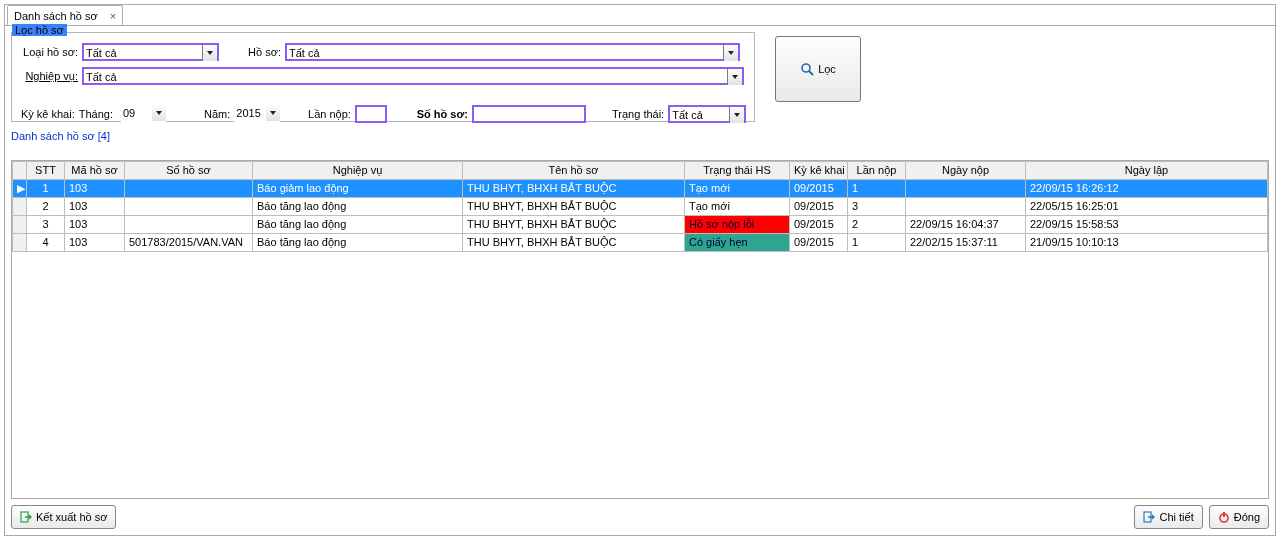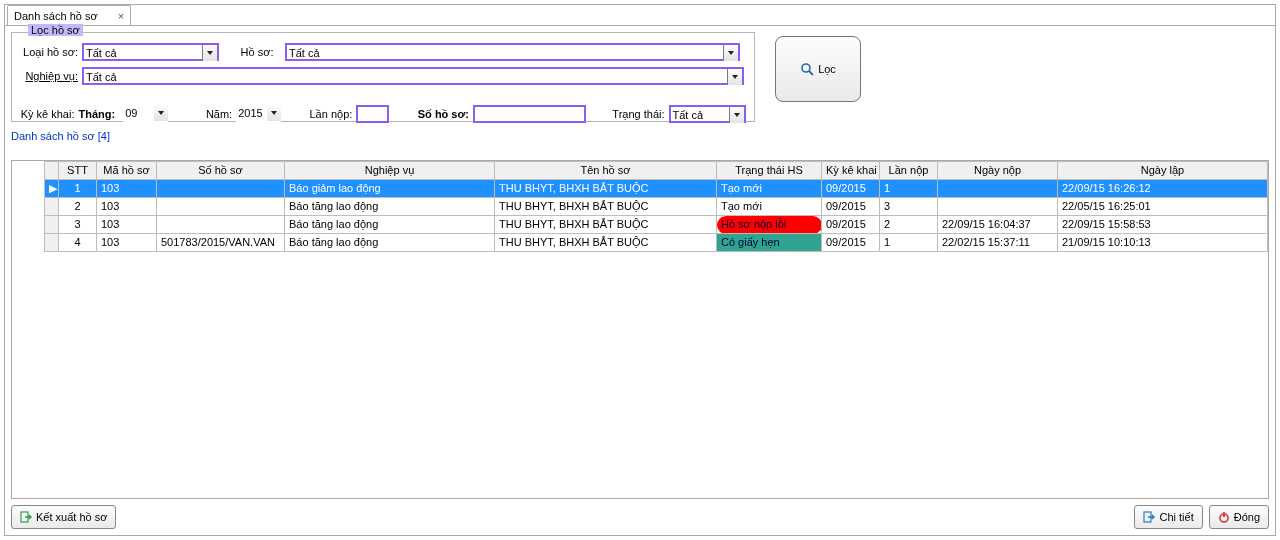--- a/index.html
+++ b/index.html
@@ -22,21 +22,21 @@
 .tabrow {
   display: flex;
   align-items: flex-end;
   height: 20px;
   border-bottom: 1px solid #aaa;
   background: #fff;
 }
 .tab {
   display: flex;
   align-items: center;
-  gap: 20px;
+  gap: 12px;
   height: 19px;
   padding: 0 6px;
   border: 1px solid #aaa;
   border-bottom: none;
   border-radius: 2px 2px 0 0;
   background: #fff;
   margin-left: 2px;
 }
 .tab .x {
   font-family: Arial;
@@ -46,38 +46,38 @@
 
 .groupbox {
   margin: 6px 6px 8px 6px;
   border: 1px solid #b5b5b5;
   padding: 10px 8px 8px 8px;
   position: relative;
 }
 .groupbox-title {
   position: absolute;
   top: -9px;
-  left: 16px;
-  background: #c4b5fd;
+  left: 0;
+  background: #3b82f6;
   padding: 0 3px;
 }
 .row {
   display: flex;
   align-items: center;
   margin-bottom: 6px;
 }
 .lbl {
   text-align: right;
   padding-right: 4px;
 }
 .lbl-loai { width: 58px; }
-.lbl-hoso { width: 48px; margin-left: 14px; text-align: center; }
+.lbl-hoso { width: 48px; margin-left: 14px; }
 .lbl-nv { width: 58px; text-decoration: underline; }
 .lbl-kykk { width: 58px; }
-.lbl-thang { width: 40px; font-weight: bold; }
+.lbl-thang { width: 40px; }
 .lbl-nam { width: 38px; margin-left: 28px; }
 .lbl-lannop { width: 52px; margin-left: 22px; }
 .lbl-sohs { width: 62px; margin-left: 22px; font-weight: bold; }
 .lbl-tt { width: 60px; margin-left: 22px; }
 .combo, .txt {
   border: 2px solid #8b5cf6;
   background: #fff;
   height: 18px;
   line-height: 16px;
   padding: 0 2px;
@@ -107,40 +107,39 @@
 .w662 { width: 662px; }
 .w50 { width: 48px; }
 .w34 { width: 34px; }
 .w120 { width: 120px; }
 .w82 { width: 82px; }
 .btn-loc {
   width: 84px;
   height: 64px;
   margin-left: 14px;
   border: 1px solid #777;
-  border-radius: 8px;
+  border-radius: 3px;
   background: linear-gradient(#fdfdfd,#e9e9e9);
   display: flex;
   align-items: center;
   justify-content: center;
   gap:4px;
 }
 
 .subtitle {
   color: #0033cc;
   padding-left: 6px;
   margin-bottom: 18px;
 }
 
 .grid {
   border: 1px solid #aaa;
   margin: 0 6px;
   height: 343px;
   overflow: hidden;
-  padding-left: 32px;
 }
 .grid table {
   border-collapse: collapse;
   width: 100%;
   table-layout: fixed;
 }
 .grid th, .grid td {
   border: 1px solid #bdbdbd;
   padding: 0 4px;
   height: 17px;
@@ -149,21 +148,21 @@
   overflow: hidden;
   text-align: left;
 }
 .grid th {
   background: #f0f0f0;
   text-align: center;
   font-weight: normal;
 }
 .grid .sel td { background: #1e90ff; color: #fff; }
 .grid .center { text-align: center; }
-.grid .st-red { background: #ff0000 !important; color: #003; border-radius: 9px; }
+.grid .st-red { background: #ff0000 !important; color: #003; }
 .grid .st-green { background: #2fa591 !important; color: #003; }
 .rowmarker {
   width: 12px;
   text-align: center;
   color: #222;
   background: #f0f0f0;
 }
 
 .footer {
   display: flex;

